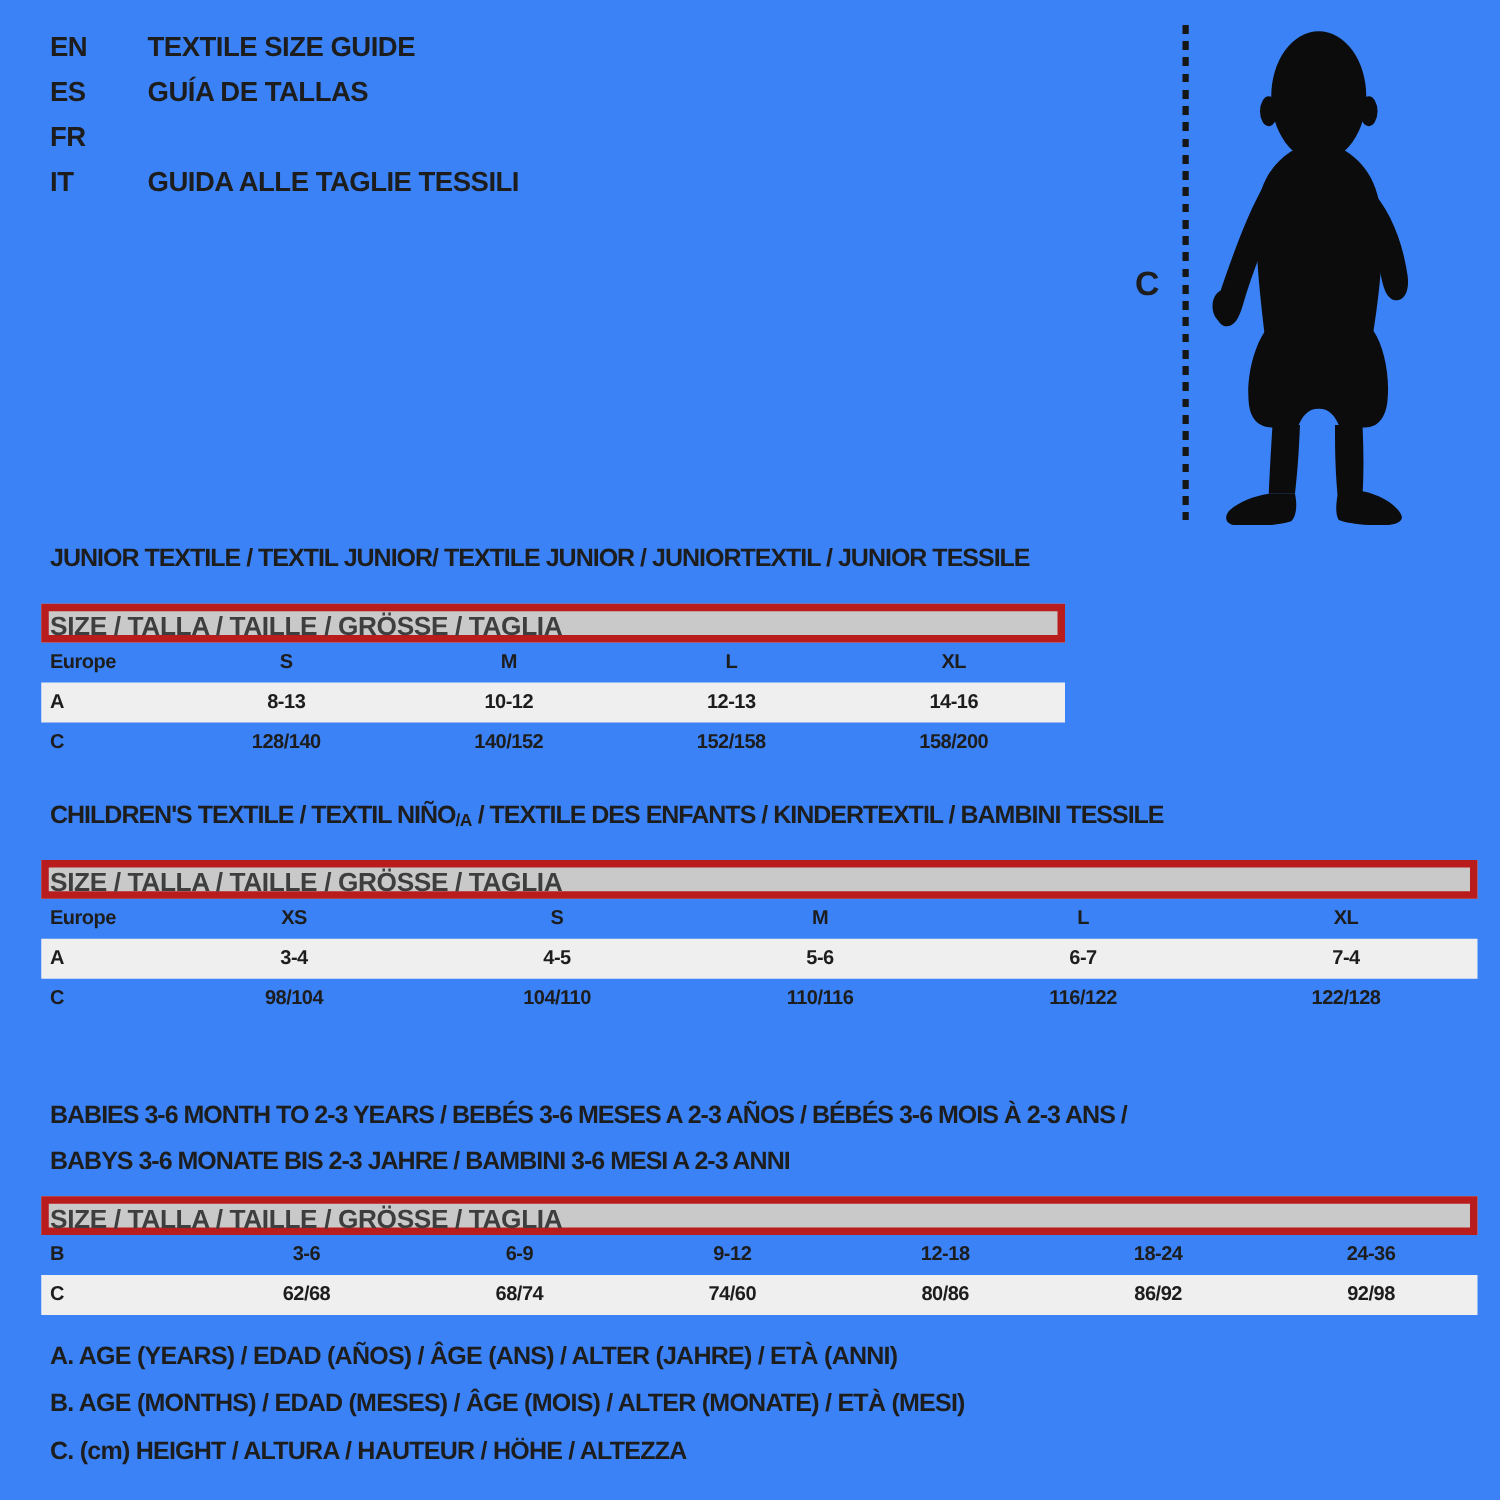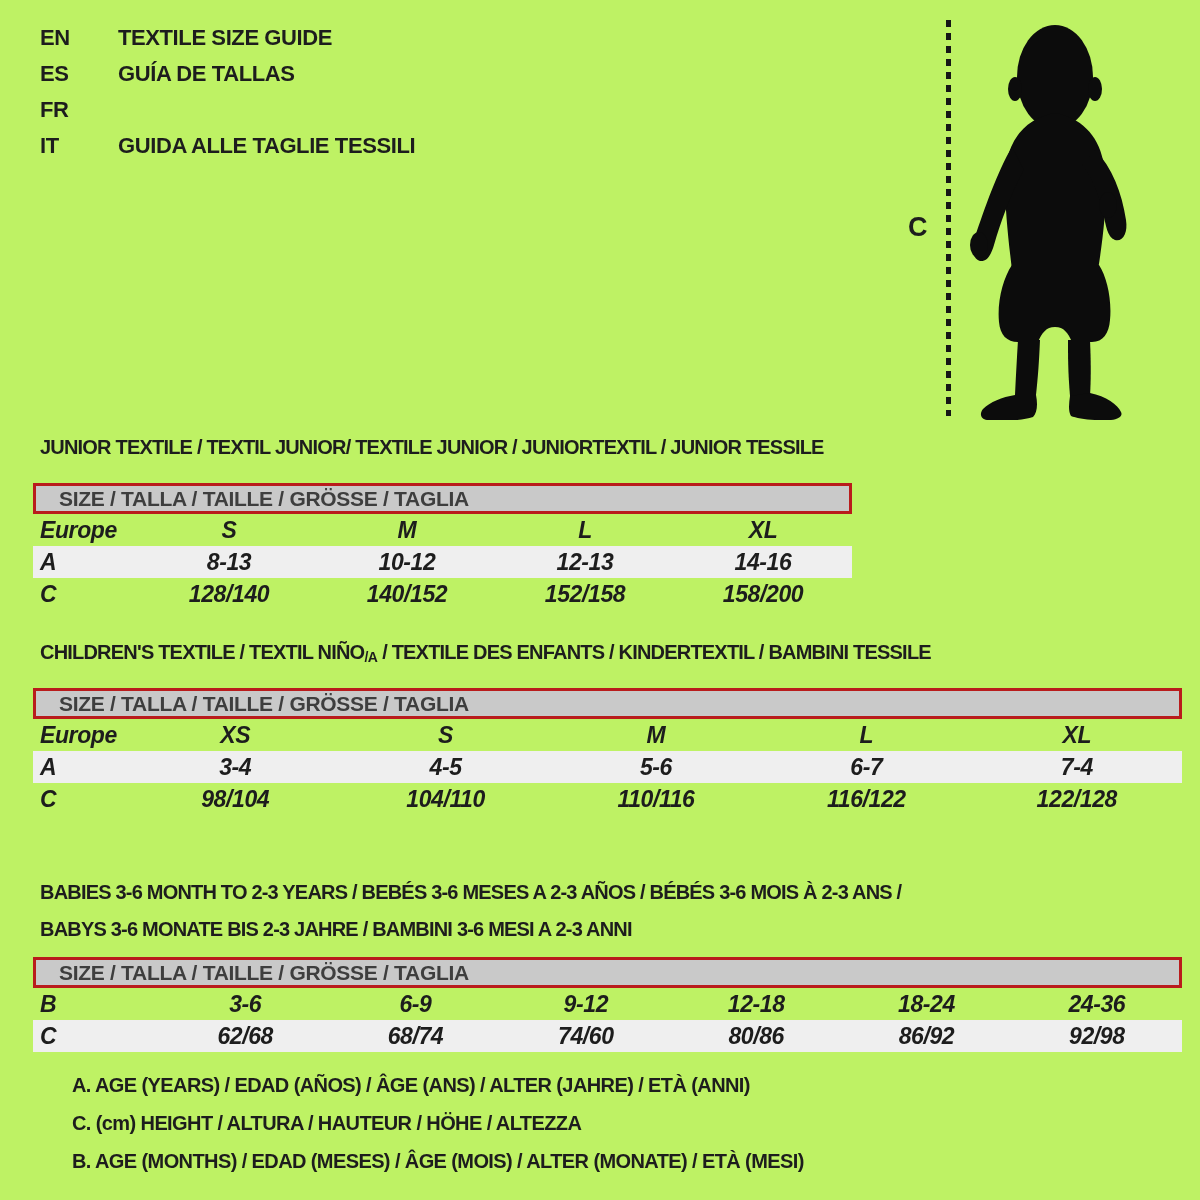--- a/index.html
+++ b/index.html
@@ -1,16 +1,16 @@
 <!DOCTYPE html>
 <html><head>
 <meta charset="utf-8">
 <style>
   html,body{margin:0;padding:0;background:#fff;}
-  .canvas{position:relative;width:1200px;height:1200px;background:#bef264;
+  .canvas{position:relative;width:1200px;height:1200px;background:#3b82f6;
     font-family:"Liberation Sans",sans-serif;color:#1d1d1d;overflow:hidden;}
 
   
   .langs{position:absolute;left:40px;top:26px;}
   .lang-row{display:grid;grid-template-columns:78px auto;height:36px;align-items:start;}
   .code,.ltitle{font-weight:bold;font-size:22px;letter-spacing:-0.4px;line-height:24px;white-space:nowrap;}
 
   
   .measure-line{position:absolute;left:946px;top:20px;width:5px;height:396px;
     background:repeating-linear-gradient(to bottom,#161616 0 7px,transparent 7px 13px);}
@@ -21,41 +21,41 @@
   
   .sec{position:absolute;left:33px;}
   .junior{top:436px;width:819px;}
   .children{top:641px;width:1149px;}
   .babies{top:846px;width:1149px;margin-top:28px;}
   .sec-title{font-size:20px;font-weight:bold;letter-spacing:-0.8px;white-space:nowrap;padding-left:7px;}
   .sec-title .subsc{font-size:14px;vertical-align:-3px;letter-spacing:-0.5px;}
   .babies .sec-title div{line-height:37px;}
 
   .size-bar{position:absolute;left:0;width:100%;box-sizing:border-box;height:31px;
-    background:#c9c9c9;border:3px solid #b91c1c;font-size:21px;font-weight:bold;
-    color:#3e3e3e;line-height:26px;padding-left:23px;letter-spacing:-0.3px;white-space:nowrap;}
+    background:#c9c9c9;border:6px solid #b91c1c;font-size:21px;font-weight:bold;
+    color:#3e3e3e;line-height:26px;padding-left:1px;letter-spacing:-0.3px;white-space:nowrap;}
   .junior .size-bar{top:47px;}
   .children .size-bar{top:47px;}
   .babies .size-bar{top:83px;}
 
   .tbl{position:absolute;left:0;width:100%;}
   .junior .tbl{top:78px;}
   .children .tbl{top:78px;}
   .babies .tbl{top:114px;}
   .row{display:grid;height:32px;align-items:center;}
   .junior .row{grid-template-columns:107px repeat(4,1fr);}
   .children .row{grid-template-columns:97px repeat(5,1fr);}
   .babies .row{grid-template-columns:127px repeat(6,1fr);}
   .stripe{background:#efefef;}
-  .cell{text-align:center;font-size:23px;font-weight:bold;letter-spacing:-0.4px;white-space:nowrap;font-style:italic;}
+  .cell{text-align:center;font-size:16px;font-weight:bold;letter-spacing:-0.4px;white-space:nowrap;}
   .cell.label{text-align:left;padding-left:7px;}
 
   
   .legend{position:absolute;left:40px;top:1066px;}
-  .legend-line{font-size:20px;font-weight:bold;letter-spacing:-0.6px;line-height:38px;white-space:nowrap;margin-left:32px;}
+  .legend-line{font-size:20px;font-weight:bold;letter-spacing:-0.6px;line-height:38px;white-space:nowrap;}
 </style>
 </head>
 <body>
 
 <div class="canvas">
 
   <header class="langs">
     <div class="lang-row">
       <span class="code">EN</span>
       <span class="ltitle">TEXTILE SIZE GUIDE</span>
@@ -177,17 +177,17 @@
         <div class="cell">74/60</div>
         <div class="cell">80/86</div>
         <div class="cell">86/92</div>
         <div class="cell">92/98</div>
       </div>
     </div>
   </section>
 
   <footer class="legend">
     <div class="legend-line">A. AGE (YEARS) / EDAD (AÑOS) / ÂGE (ANS) / ALTER (JAHRE) / ETÀ (ANNI)</div>
+    <div class="legend-line">B. AGE (MONTHS) / EDAD (MESES) / ÂGE (MOIS) / ALTER (MONATE) / ETÀ (MESI)</div>
     <div class="legend-line">C. (cm) HEIGHT / ALTURA / HAUTEUR / HÖHE / ALTEZZA</div>
-    <div class="legend-line">B. AGE (MONTHS) / EDAD (MESES) / ÂGE (MOIS) / ALTER (MONATE) / ETÀ (MESI)</div>
   </footer>
 
 </div>
 
 </body></html>

